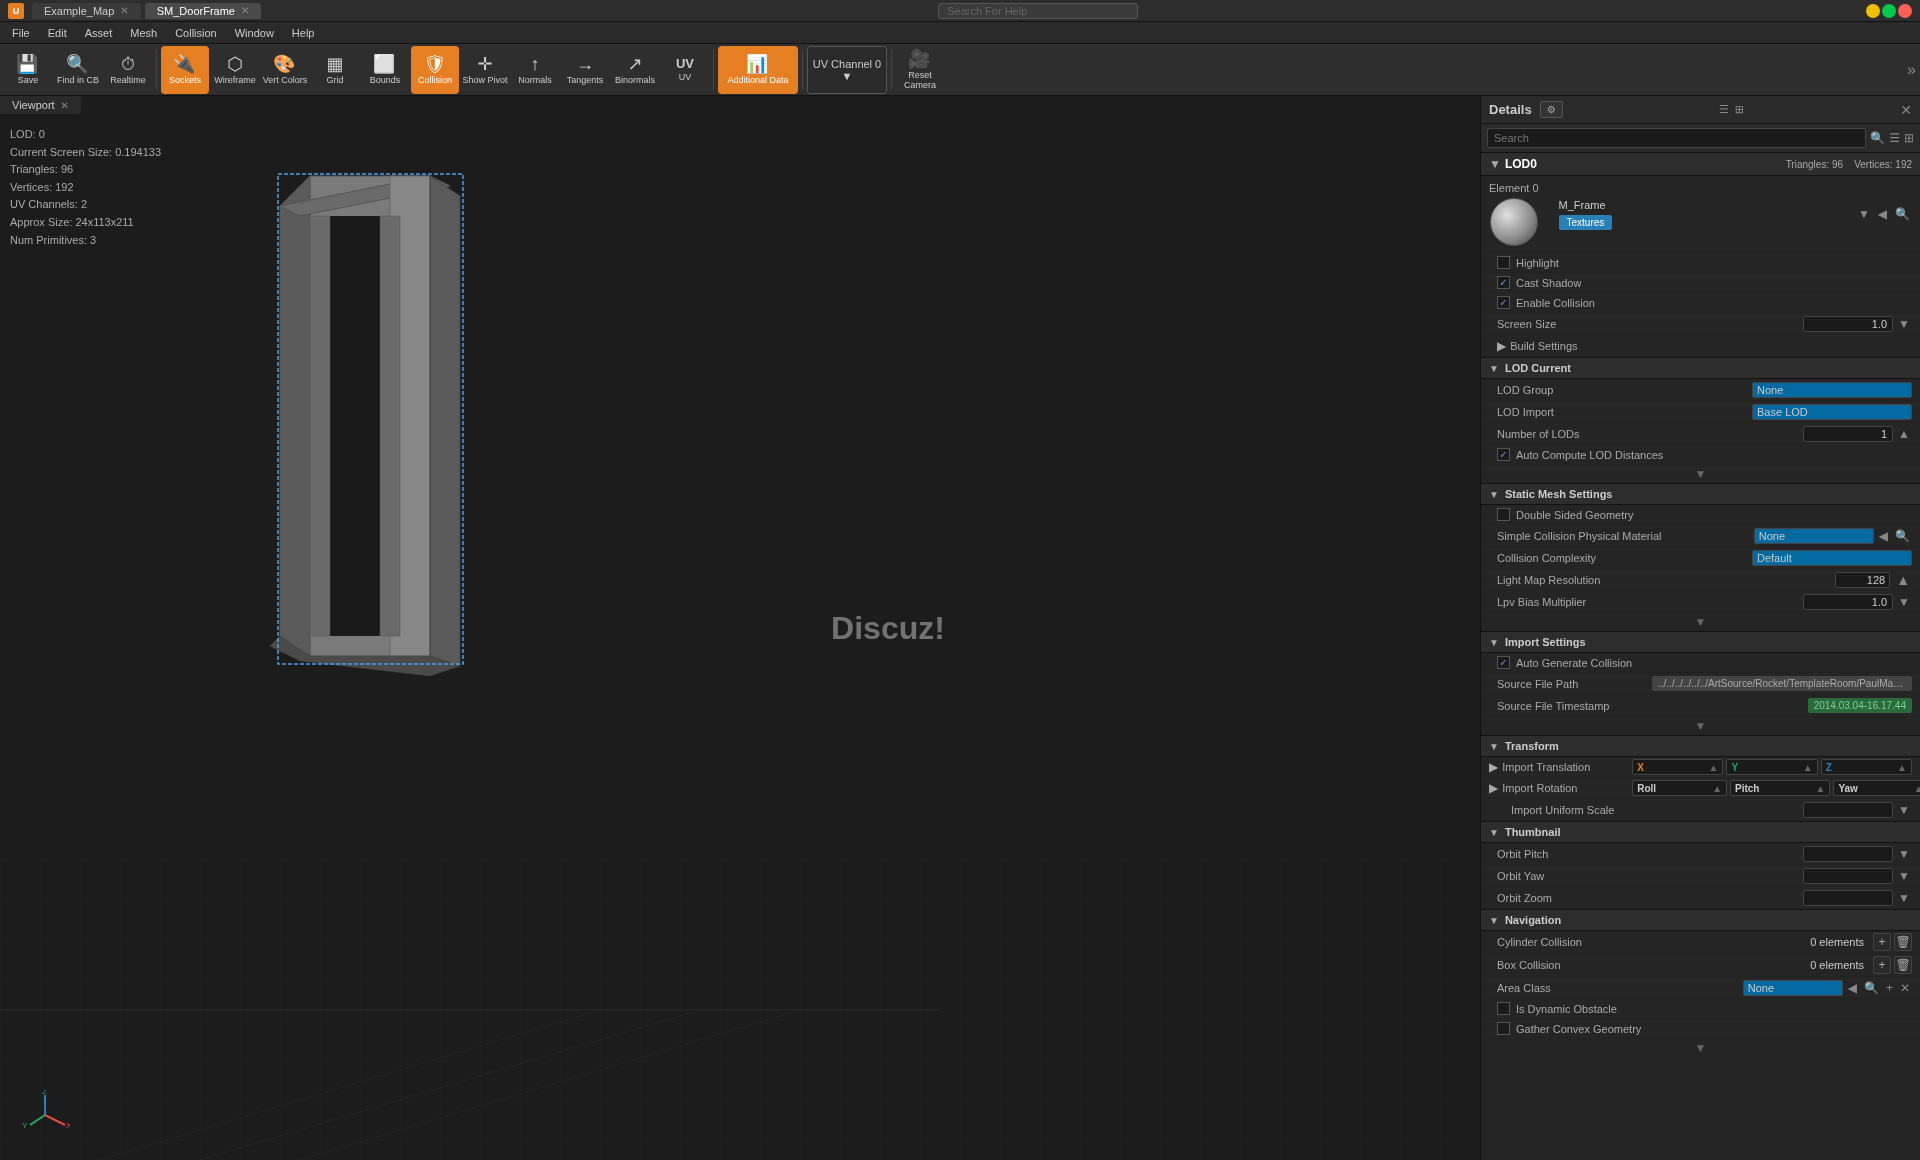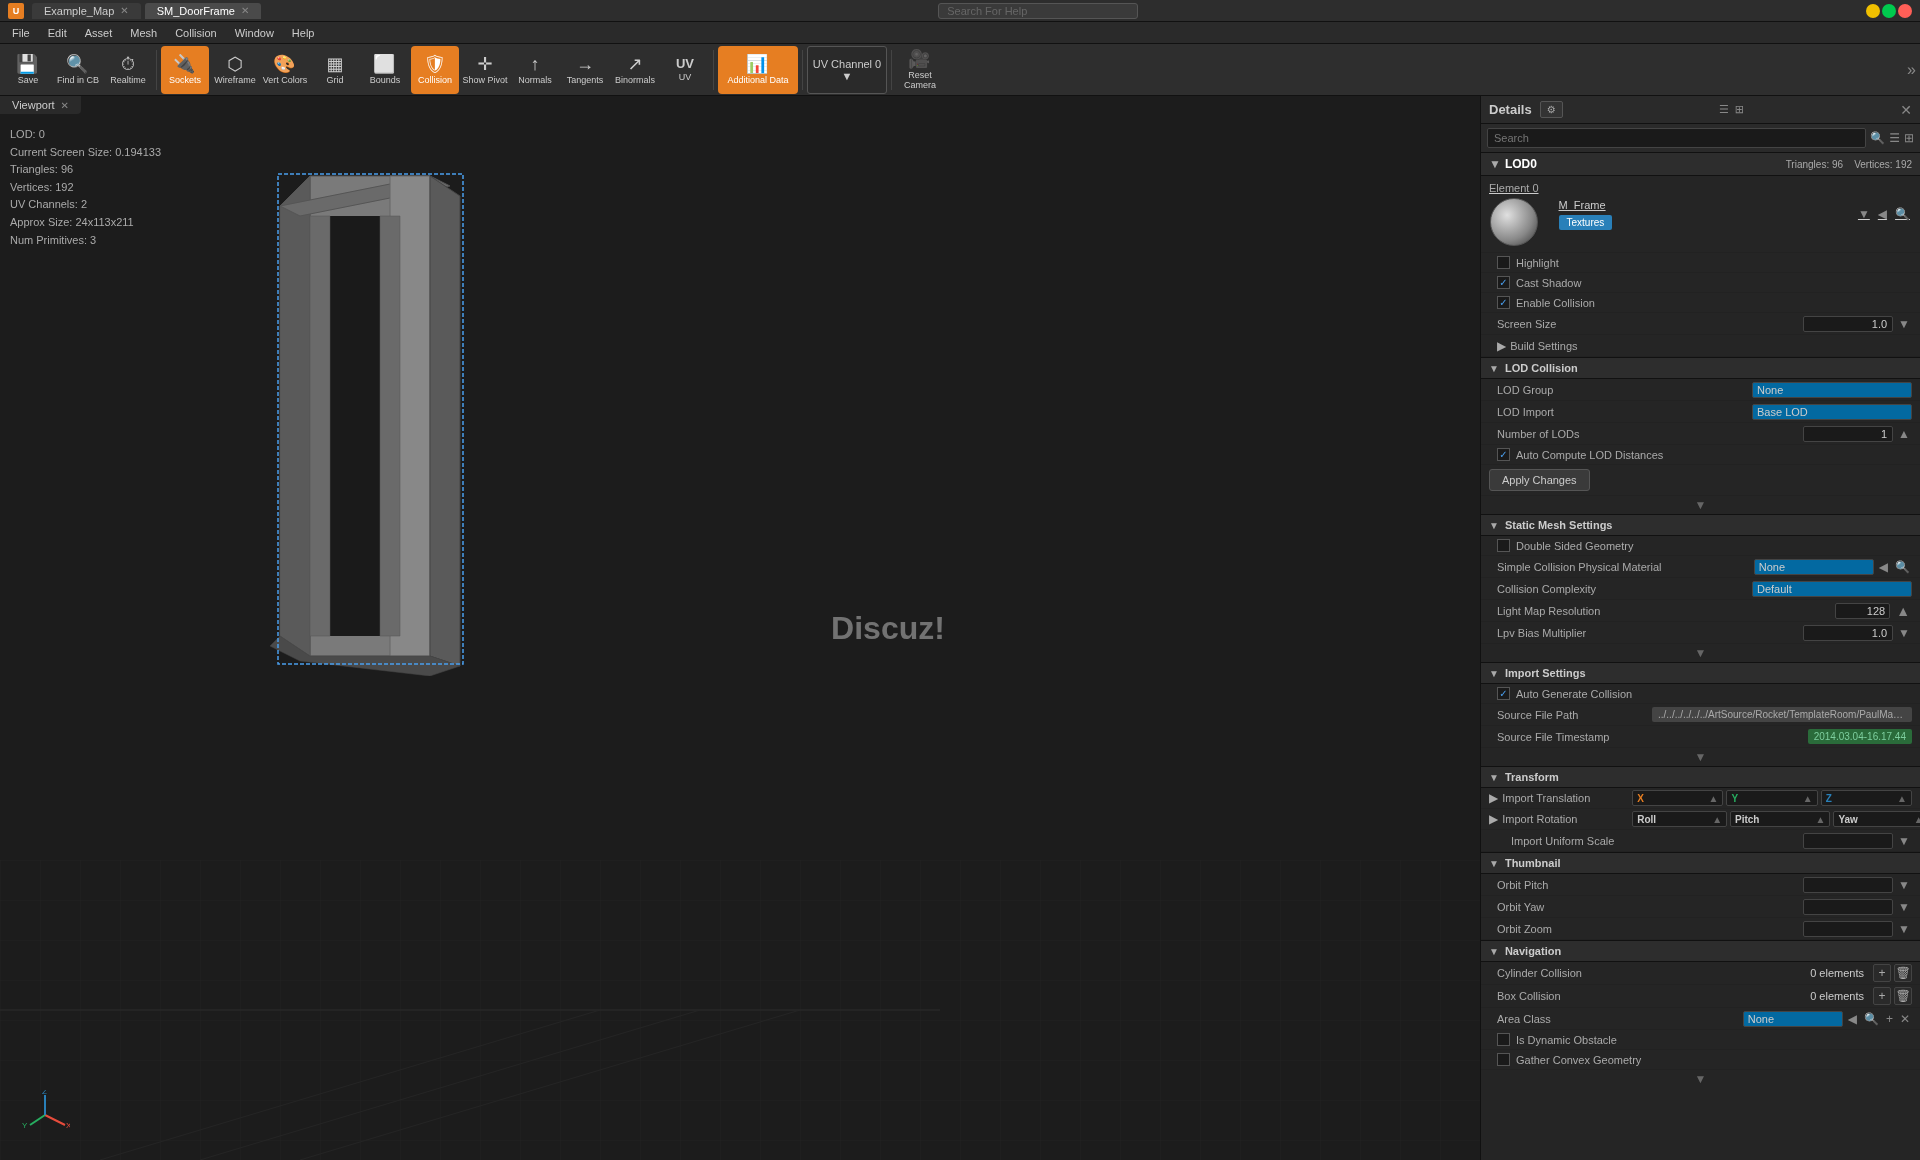--- a/index.html
+++ b/index.html
@@ -79,21 +79,21 @@
     .checkbox { width: 13px; height: 13px; border: 1px solid #555; background: #1a1a1a; display: inline-flex; align-items: center; justify-content: center; font-size: 10px; cursor: pointer; flex-shrink: 0; }
     .checkbox.checked { color: #4a9eed; }
     .prop-icon-btn { color: #888; font-size: 12px; cursor: pointer; padding: 0 2px; }
 
     
     .lod-header { background: #2d2d2d; padding: 4px 8px; display: flex; align-items: center; border-bottom: 1px solid #111; flex-shrink: 0; }
     .lod-title { color: #fff; font-size: 12px; font-weight: bold; flex: 1; }
     .lod-stats { color: #aaa; font-size: 10px; }
 
     
-    .material-row { display: flex; align-items: center; padding: 6px 8px; border-bottom: 1px solid #222; flex-shrink: 0; text-decoration: underline; }
+    .material-row { display: flex; align-items: center; padding: 6px 8px; border-bottom: 1px solid #222; flex-shrink: 0; }
     .material-sphere { width: 48px; height: 48px; border-radius: 50%; background: radial-gradient(circle at 35% 35%, #e0e0e0, #888 60%, #333); border: 1px solid #555; flex-shrink: 0; }
     .material-info { flex: 1; padding-left: 10px; }
     .material-type-btn { background: #2980b9; border: none; color: white; padding: 2px 8px; font-size: 10px; border-radius: 2px; cursor: pointer; }
 
     
     .check-row { display: flex; align-items: center; padding: 3px 8px 3px 16px; gap: 6px; border-bottom: 1px solid #222; flex-shrink: 0; }
     .check-label { color: #aaa; font-size: 11px; }
 
     
     .apply-btn { background: #3a3a3a; border: 1px solid #555; color: #ccc; padding: 4px 12px; font-size: 11px; cursor: pointer; border-radius: 3px; }
@@ -391,21 +391,21 @@
       </div>
     </div>
 
     <div class="prop-row">
       <span class="expand-btn">▶</span>
       <span class="prop-label">Build Settings</span>
     </div>
 
     <div class="section-header">
       <span class="arrow">▼</span>
-      <span class="title">LOD Collision</span>
+      <span class="title">LOD Current</span>
     </div>
 
     <div class="section-content">
 
       <div class="prop-row">
         <span class="prop-label">LOD Group</span>
         <div class="prop-value">
           <select class="prop-dropdown prop-dropdown-wide">
             <option>None</option>
           </select>
@@ -427,23 +427,20 @@
           <input class="prop-input" type="text" value="1" style="">
           <span class="prop-icon-btn">▲</span>
         </div>
       </div>
 
       <div class="check-row">
         <div class="checkbox checked">✓</div>
         <span class="check-label">Auto Compute LOD Distances</span>
       </div>
 
-      <div style="padding: 4px 8px; border-bottom: 1px solid #222;">
-        <button class="apply-btn">Apply Changes</button>
-      </div>
 
       <div class="more-arrow">▼</div>
     </div>
 
     <div class="section-header">
       <span class="arrow">▼</span>
       <span class="title">Static Mesh Settings</span>
     </div>
 
     <div class="section-content">

